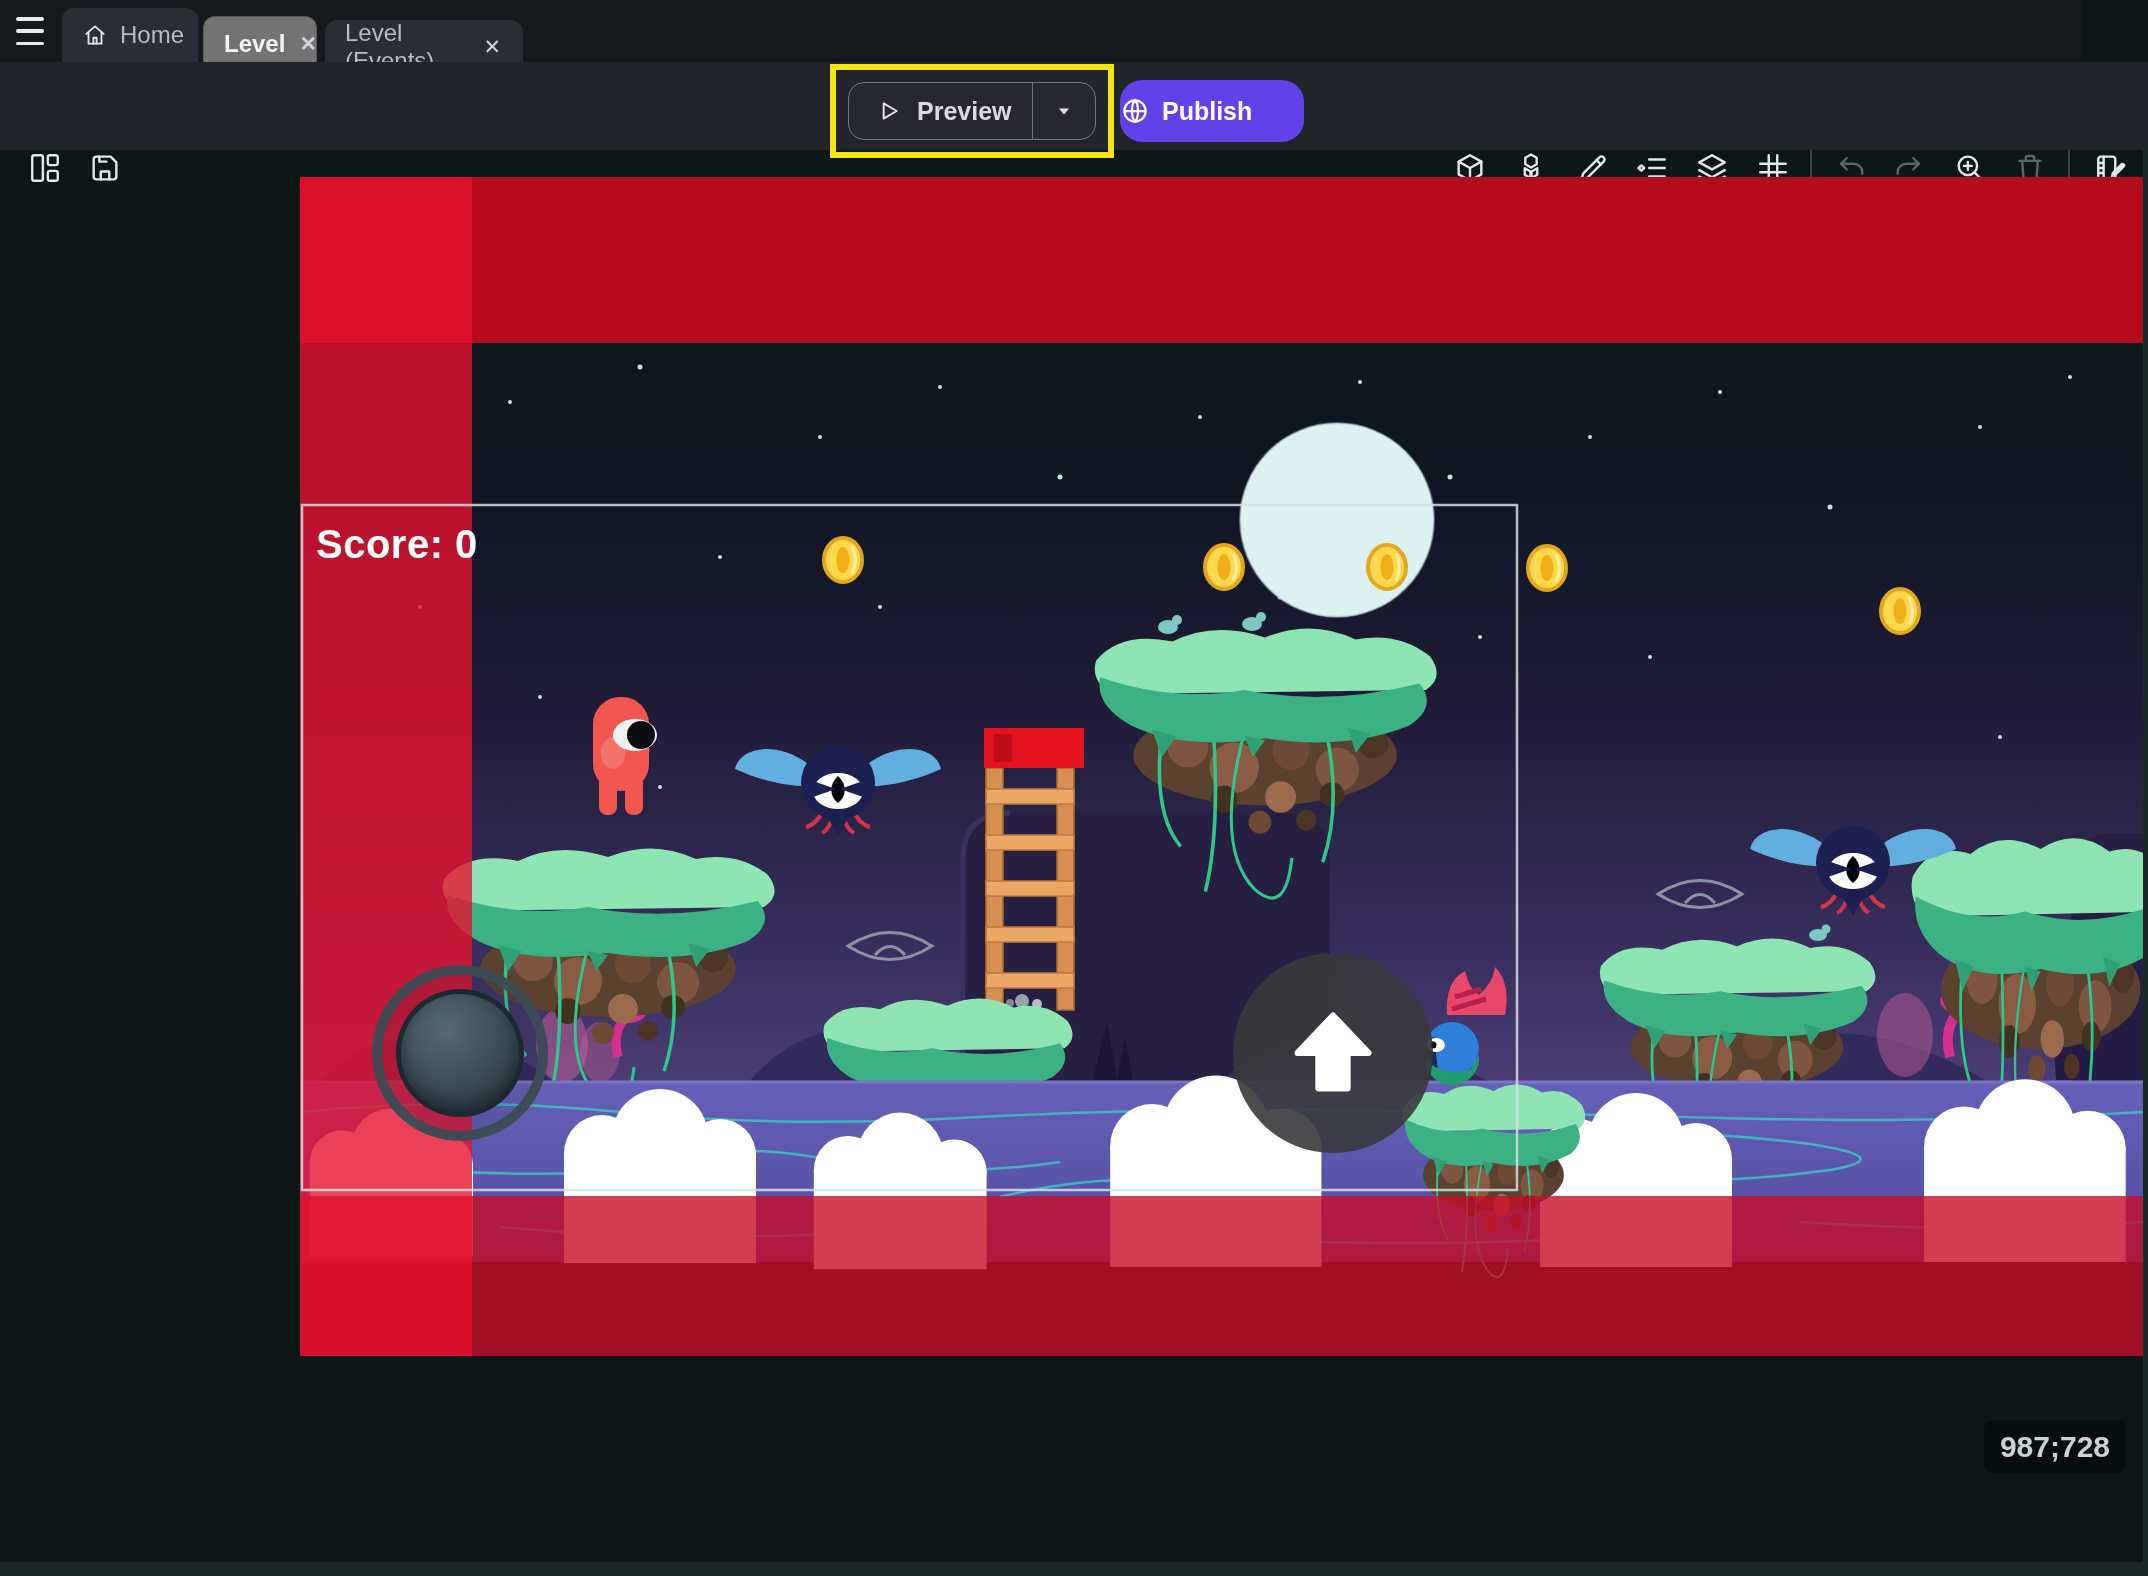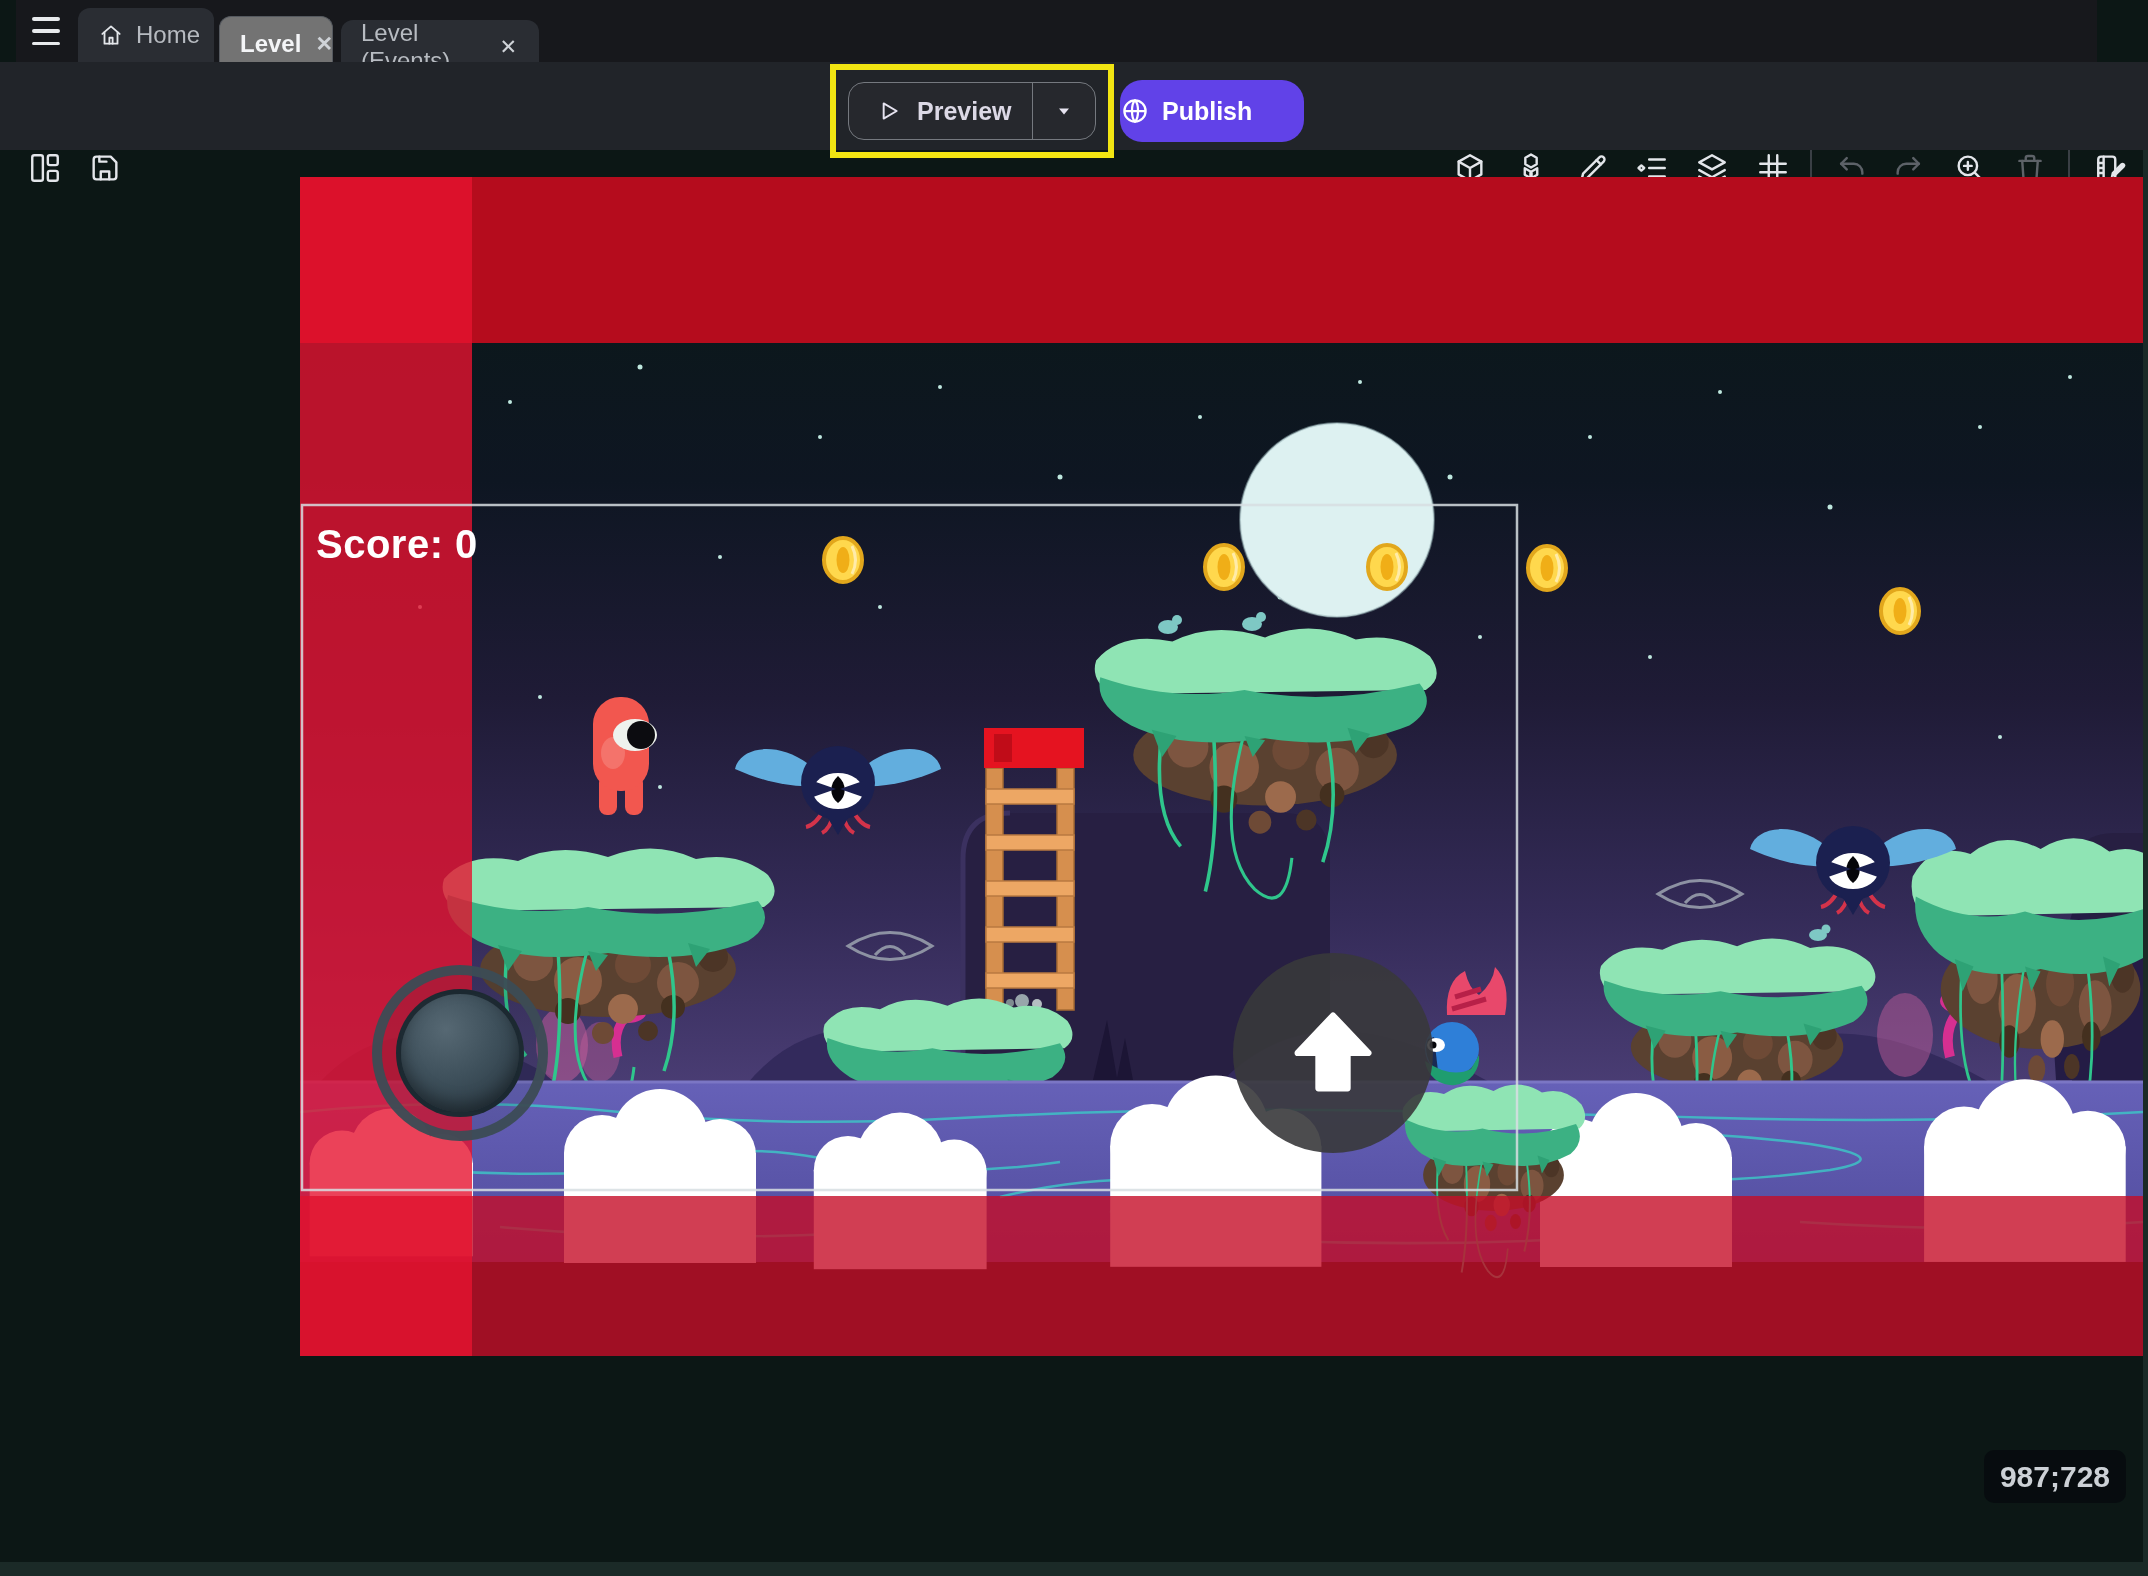--- a/index.html
+++ b/index.html
@@ -1,19 +1,19 @@
 <!DOCTYPE html>
 <html><head>
 <meta charset="utf-8">
 <style>
   html,body{margin:0;padding:0;background:#0c1715;width:2148px;height:1576px;overflow:hidden;
     font-family:"Liberation Sans",sans-serif;-webkit-font-smoothing:antialiased;}
   .abs{position:absolute;}
   
-  #topbar{left:16px;top:0;width:2081px;height:62px;background:#17181c;}
+  #topbar{left:0;top:0;width:2081px;height:62px;background:#17181c;}
   #hamburger{left:16px;top:17px;width:30px;height:28px;display:flex;flex-direction:column;justify-content:space-between;cursor:pointer;}
   #hamburger span{display:block;width:28px;height:3.5px;background:#e8eaed;border-radius:2px;}
   .tab{top:8px;height:54px;border-radius:12px 12px 0 0;display:flex;align-items:center;gap:12px;
        padding:0 20px;box-sizing:border-box;font-size:24px;color:#b7bbc1;background:#2a2d33;}
   .tab .close{font-size:21px;color:#cfd3d8;padding:0 2px;cursor:pointer;}
   #tab-home{left:62px;width:136px;}
   #tab-level{left:203px;width:114px;background:#737373;border:1.5px solid #55595f;border-bottom:none;color:#f4f5f7;font-weight:bold;margin-top:8px;}
   #tab-events{left:325px;width:198px;margin-top:12px;}
   .ticon{width:26px;height:26px;flex:0 0 auto;}
   
@@ -32,21 +32,21 @@
       display:flex;align-items:center;justify-content:flex-start;gap:12px;color:#fff;font-weight:bold;font-size:25px;cursor:pointer;}
   
   #score{left:316px;top:522px;font-size:40px;font-weight:bold;color:#ffffff;z-index:12;letter-spacing:.5px;text-align:center;}
   #joy-ring{left:372px;top:965px;width:176px;height:176px;border-radius:50%;border:10px solid rgba(60,76,85,.95);
       box-sizing:border-box;background:rgba(28,40,48,.12);z-index:13;cursor:pointer;}
   #joy-pad{left:396px;top:989px;width:128px;height:128px;border-radius:50%;z-index:14;cursor:pointer;
       background:radial-gradient(circle at 38% 30%,#566873 0%,#3e505b 45%,#24323c 100%);
       border:5px solid rgba(26,38,46,.9);box-sizing:border-box;box-shadow:inset 0 -8px 16px rgba(0,0,0,.35);}
   #jump-btn{left:1233px;top:953px;width:200px;height:200px;border-radius:50%;background:rgba(56,56,59,.9);
       display:flex;align-items:center;justify-content:center;z-index:13;cursor:pointer;}
-  #coords{left:1984px;top:1450px;width:142px;height:53px;background:rgba(6,10,14,.8);border-radius:10px;
+  #coords{left:1984px;top:1420px;width:142px;height:53px;background:rgba(6,10,14,.8);border-radius:10px;
       color:#ccd1d6;font-size:30px;font-weight:bold;text-align:center;line-height:53px;z-index:15;}
   #vscroll{left:2143px;top:150px;width:5px;height:1412px;background:#1b2a27;}
   #hscroll{left:0;top:1562px;width:2148px;height:14px;background:#1b2a27;}
 </style>
 </head>
 <body>
 
 <div id="topbar" class="abs">
   <div id="hamburger" class="abs">
       <span></span>

